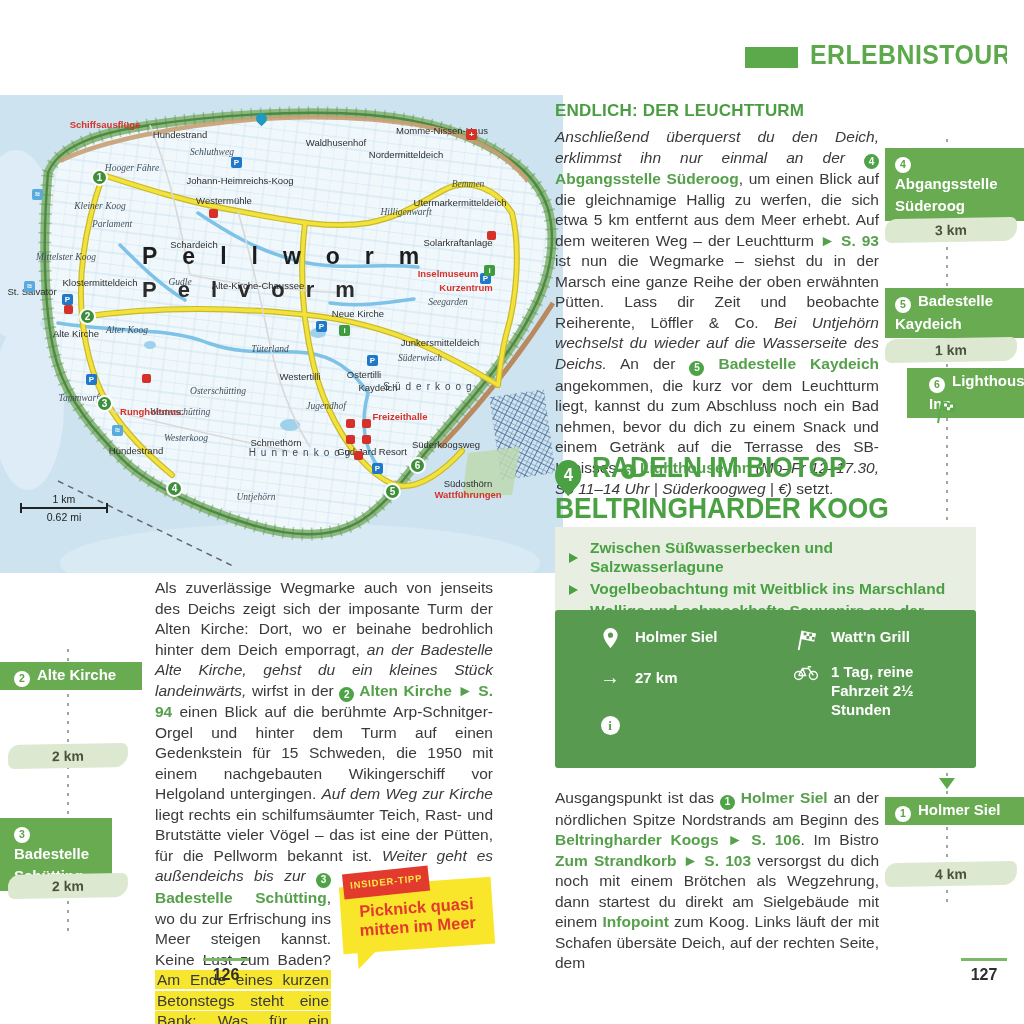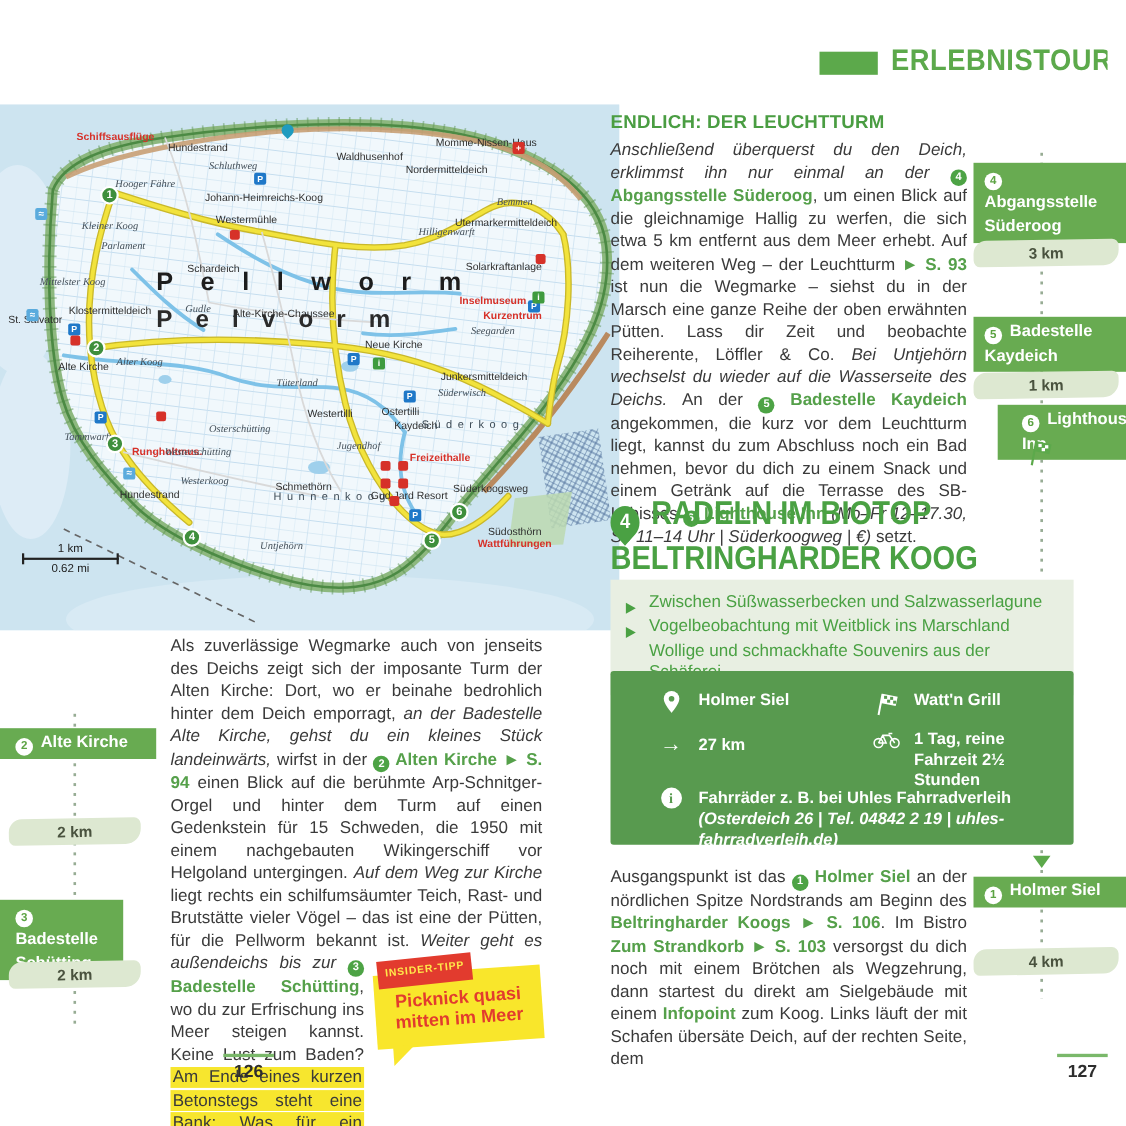--- a/index.html
+++ b/index.html
@@ -74,21 +74,21 @@
 
   
   .rc-heading{position:absolute;left:555px;top:101px;font-size:17px;font-weight:700;color:#4a9d42;letter-spacing:.2px;}
   .section-title{position:absolute;left:555px;top:449px;width:440px;color:#4aa143;font-weight:700;
     font-size:30px;line-height:36px;transform:scaleX(.88);transform-origin:left top;letter-spacing:0;}
   .sec-pin{display:inline-flex;width:30px;height:30px;border-radius:50% 50% 50% 0;background:#4aa143;
     transform:rotate(-45deg);margin-right:12px;vertical-align:-4px;align-items:center;justify-content:center;}
   .sec-pin b{transform:rotate(45deg);color:#fff;font-size:19px;}
   .bullets{position:absolute;left:555px;top:527px;width:421px;box-sizing:border-box;background:#e8efe2;
     padding:11px 14px 9px;z-index:2;}
-  .bullet{display:flex;align-items:flex-end;margin-bottom:3px;color:#4aa143;font-weight:400;font-size:15.5px;line-height:19px;}
+  .bullet{display:flex;align-items:center;margin-bottom:3px;color:#4aa143;font-weight:700;font-size:15.5px;line-height:19px;}
   .bul-arrow{flex:none;width:0;height:0;border-left:9px solid #4aa143;border-top:5px solid rgba(0,0,0,0);
     border-bottom:5px solid rgba(0,0,0,0);margin-right:12px;position:relative;top:1px;}
   .infobox{position:absolute;left:555px;top:610px;width:421px;height:158px;background:#589a4f;color:#fff;
     border-radius:3px;z-index:2;}
   .ib-item{position:absolute;display:flex;align-items:flex-start;}
   .ib-ico{flex:none;width:26px;display:flex;justify-content:center;margin-right:12px;}
   .ib-label{font-weight:700;font-size:15px;line-height:19px;}
   .ib-arrow{color:#fff;font-size:20px;font-weight:700;line-height:18px;}
   .ib-infocirc{width:19px;height:19px;border-radius:50%;background:#fff;color:#589a4f;font-weight:700;
     font-size:13px;display:flex;align-items:center;justify-content:center;font-family:"Liberation Serif",serif;}
@@ -349,21 +349,20 @@
           <circle cx="23.5" cy="14" r="4.6" fill="none" stroke="#fff" stroke-width="1.6"></circle>
           <path d="M6.5,14 L11,6 H18 L23.5,14 M11,6 L14.5,14 H6.5 M17,4 h4" fill="none" stroke="#fff" stroke-width="1.6"></path>
         </svg>
       </span>
       <span class="ib-label" style="width:130px;">1 Tag, reine Fahrzeit 2½ Stunden</span>
     </div>
     <div class="ib-item" style="left:42px;top:106px;width:345px;">
       <span class="ib-ico">
           <span class="ib-infocirc">i</span>
         </span>
-      <span class="ib-label" style="width:320px;"><span>Fahrräder z. B. bei Uhles Fahrradverleih </span><span class="seg-i">(Osterdeich 26 | Tel. 04842 2 19 | uhles-fahrradverleih.de)</span></span>
     </div>
   </div>
 
   <div class="col" style="left:555px;top:788px;width:324px;"><span>Ausgangspunkt ist das </span><span class="seg-m">1</span><span class="seg-g"> Holmer Siel</span><span> an der nördlichen Spitze Nordstrands am Beginn des </span><span class="seg-g">Beltringharder Koogs ► S. 106</span><span>. Im Bistro </span><span class="seg-g">Zum Strandkorb ► S. 103</span><span> versorgst du dich noch mit einem Brötchen als Wegzehrung, dann startest du direkt am Sielgebäude mit einem </span><span class="seg-g">Infopoint</span><span> zum Koog. Links läuft der mit Schafen übersäte Deich, auf der rechten Seite, dem</span></div>
 
   <div class="pagenum" style="left:944px;top:958px;">
     <div class="rule"></div>
     <span>127</span>
   </div>
 

